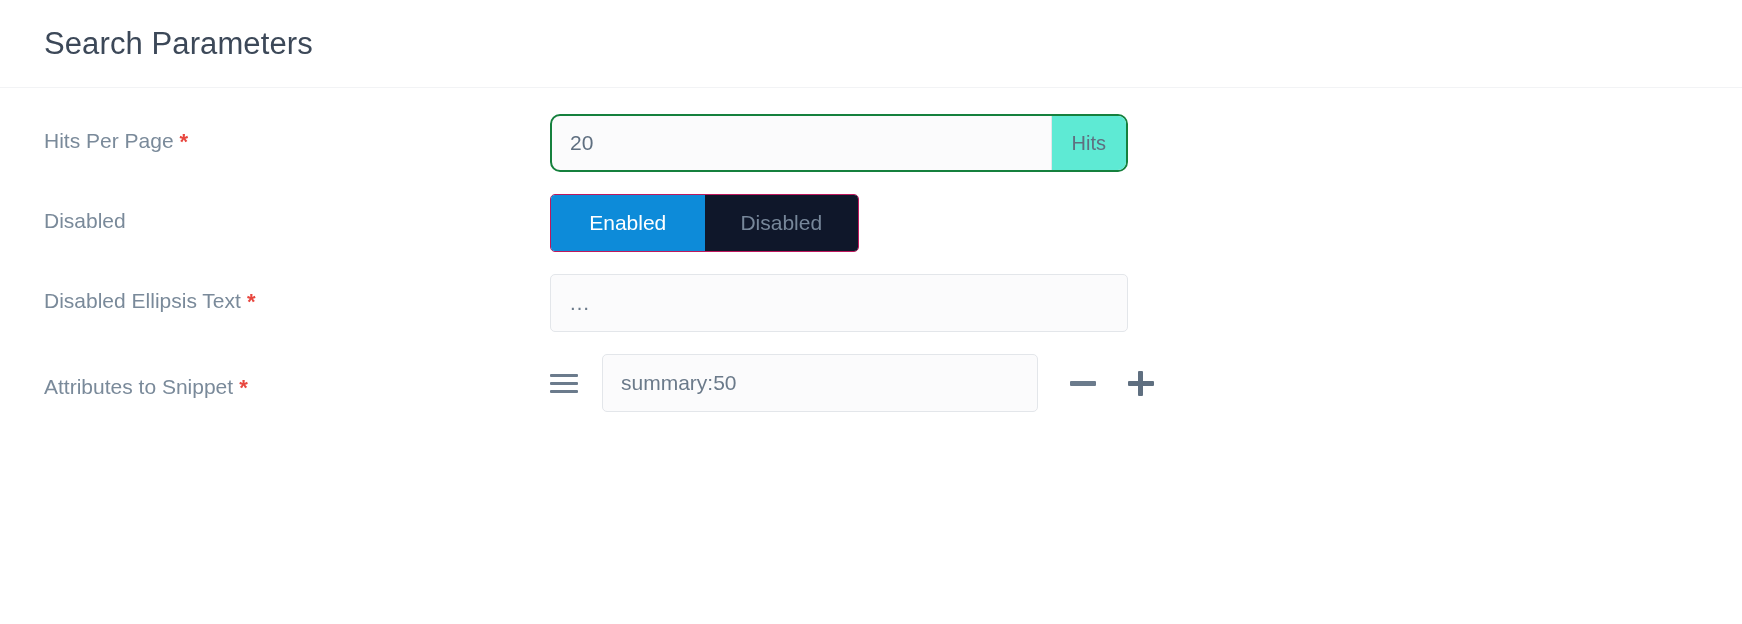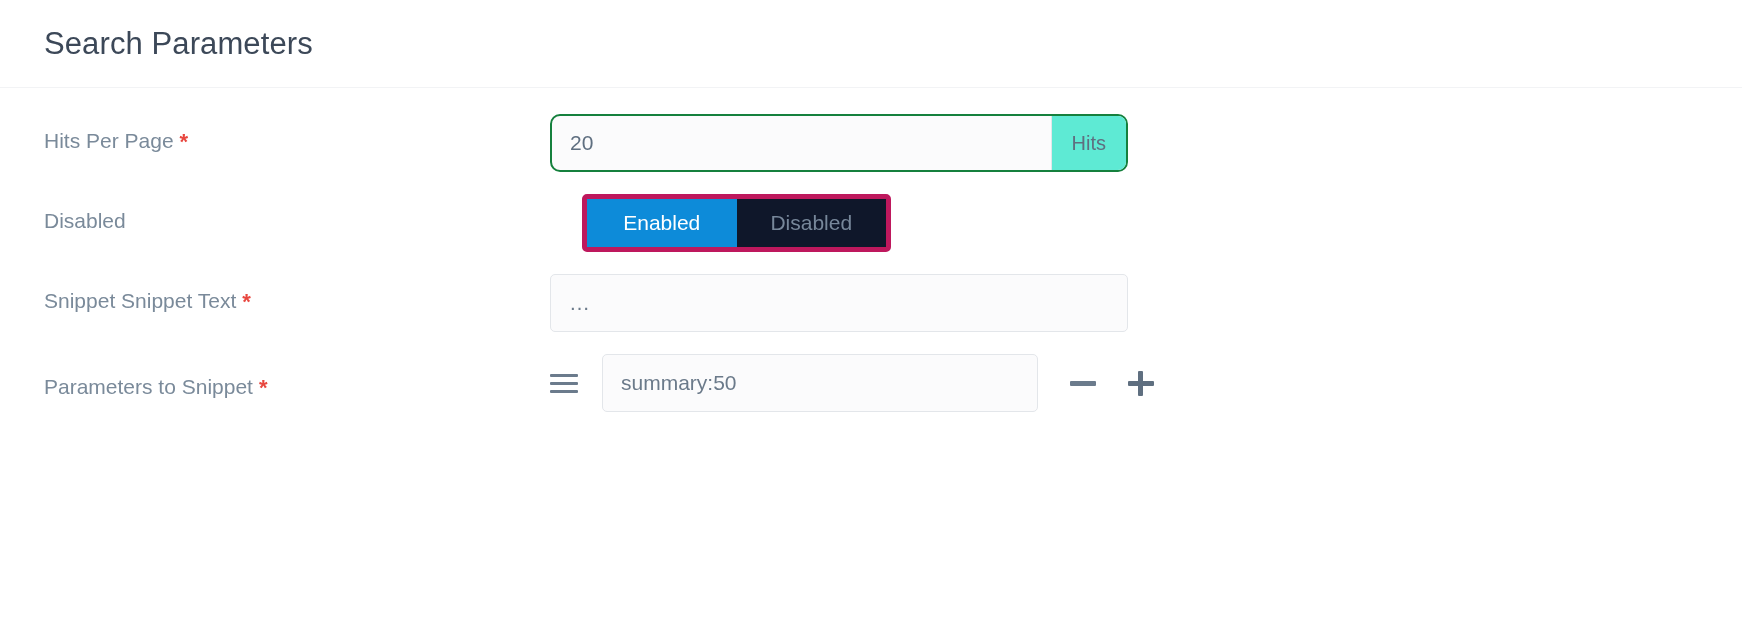--- a/index.html
+++ b/index.html
@@ -126,25 +126,24 @@
     padding: 0 18px;
     outline: none;
   }
   .text-input::placeholder { color: #9fadbb; }
 
   
   .btn-toggle-group {
     display: flex;
     border-radius: 5px;
     overflow: hidden;
-    border: 5px solid #be185d;
+    border: 1px solid #be185d;
     width: 309px;
     height: 58px;
     box-sizing: border-box;
-    margin-left: 32px;
   }
   .btn-toggle {
     flex: 1 1 50%;
     display: flex;
     align-items: center;
     justify-content: center;
     font-family: "Liberation Sans", sans-serif;
     font-size: 21px;
     border: none;
     cursor: pointer;
@@ -267,30 +266,30 @@
       <div class="form-control">
         <div class="btn-toggle-group">
           <button class="btn-toggle is-active">Enabled</button>
           <button class="btn-toggle is-inactive">Disabled</button>
         </div>
       </div>
     </div>
 
     <div class="form-row">
       <div class="form-label">
-        <span>Snippet Snippet Text</span><span class="req-star">*</span>
+        <span>Disabled Ellipsis Text</span><span class="req-star">*</span>
       </div>
       <div class="form-control">
         <input class="text-input" type="text" value="…" style="">
       </div>
     </div>
 
     <div class="form-row row-attrs">
       <div class="form-label label-attrs">
-        <span>Parameters to Snippet</span><span class="req-star">*</span>
+        <span>Attributes to Snippet</span><span class="req-star">*</span>
       </div>
       <div class="form-control">
 
         <div class="repeat-row">
           <div class="drag-handle">
             <span></span>
             <span></span>
             <span></span>
           </div>
           <input class="repeat-input" type="text" value="summary:50" style="">

